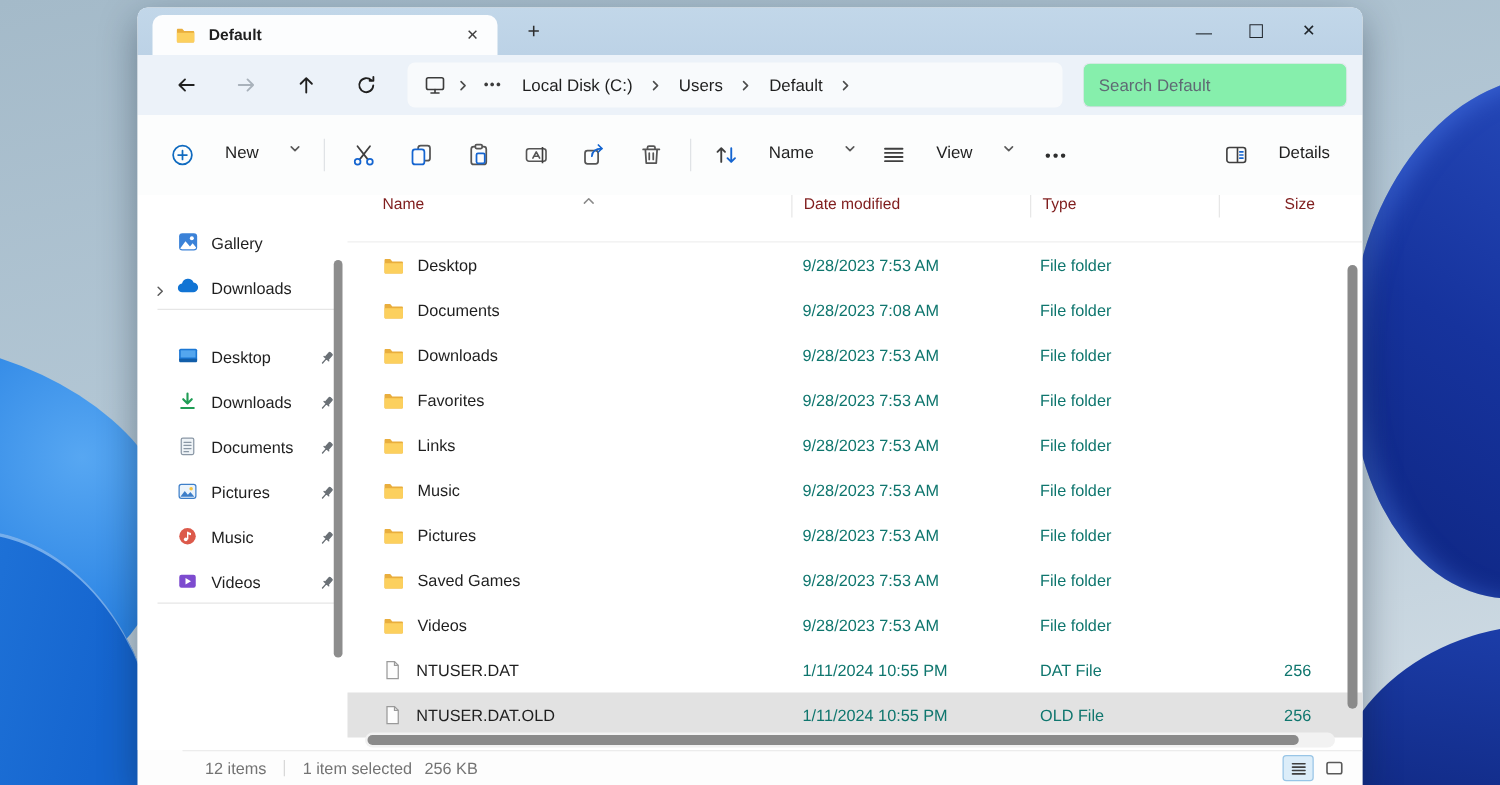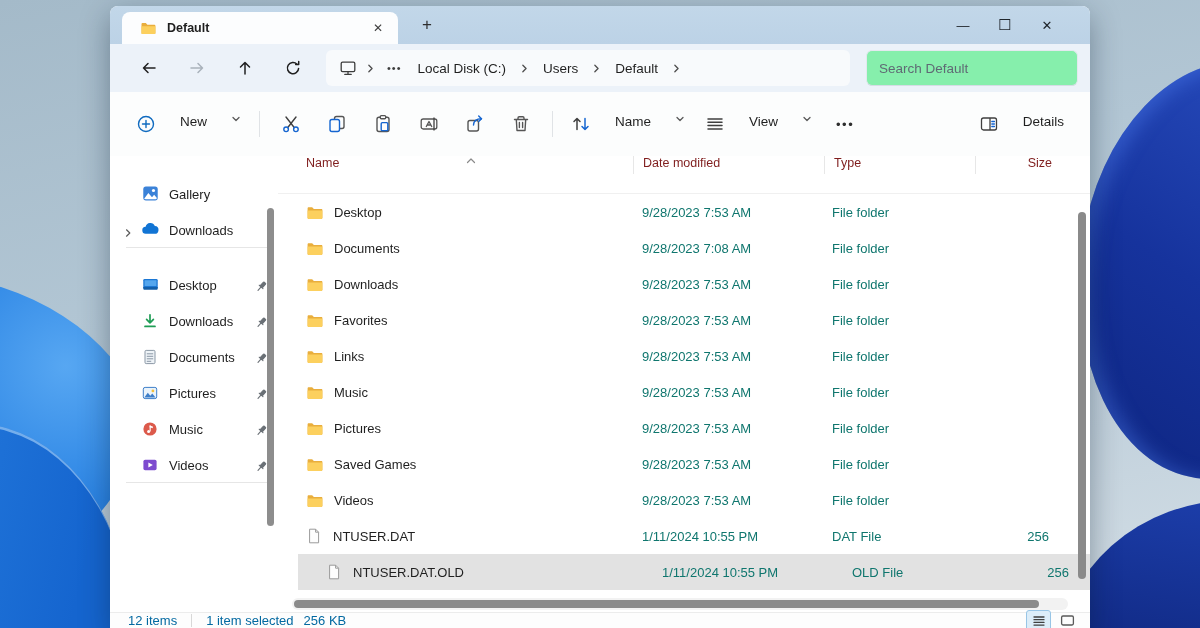--- a/index.html
+++ b/index.html
@@ -91,32 +91,32 @@
   .list-head { height:38px; display:flex; align-items:flex-start; font-size:12.5px; color:#7f1d1d;
     border-bottom:1px solid #f0f0f0; position:relative; }
   .hsort { position:absolute; top:1px; left:188px; }
   .hsep { width:1px; height:18px; background:#e7e7e7; }
   .col-name { width:355px; padding-left:28px; }
   .col-date { width:190px; padding-left:9px; }
   .col-type { width:150px; padding-left:9px; }
   .col-size { width:80px; text-align:right; padding-right:4px; }
   .rows { flex:1; }
   .frow { height:36px; display:flex; align-items:center; font-size:13px; }
-  .frow.selected { background:#e2e2e2;margin-left:20px; }
+  .frow.selected { background:#e2e2e2; }
   .frow .col-name { display:flex; align-items:center; gap:11px; padding-left:28px; }
   .fname { color:#1f1f1f; white-space:nowrap; }
   .fmeta { color:#0f766e; white-space:nowrap; }
   .hscroll { position:absolute; left:14px; right:22px; bottom:2px; height:12px; background:#f2f2f2; border-radius:6px; }
   .hscroll .thumb { position:absolute; left:2px; top:2px; height:8px; width:96%; background:#8a8a8a; border-radius:4px; }
   .vscroll { position:absolute; right:3px; top:56px; bottom:18px; width:10px; }
   .vscroll .thumb { position:absolute; left:1px; right:1px; top:0; height:96%; background:#8a8a8a; border-radius:4px; }
 
   
-  .statusbar { height:16px; background:#fdfdfd; border-top:1px solid #ececec;
-    display:flex; align-items:center; padding:0 10px 0 18px; font-size:13px; color:#0369a1; flex:0 0 auto; }
+  .statusbar { height:28px; background:#fdfdfd; border-top:1px solid #ececec;
+    display:flex; align-items:center; padding:0 10px 0 18px; font-size:13px; color:#737373; flex:0 0 auto;margin-left:36px; }
   .st-div { width:1px; height:13px; background:#d8d8d8; margin:0 14px; }
   .st-size { margin-left:10px; }
   .view-toggles { margin-left:auto; display:flex; gap:4px; align-items:center; }
   .vt-btn { width:25px; height:21px; display:flex; align-items:center; justify-content:center;
     border-radius:3px; border:1px solid transparent; }
   .vt-btn.active { background:#dcedf9; border-color:#98c5e6; }
 
   svg { display:block; }
 </style>
 </head>

